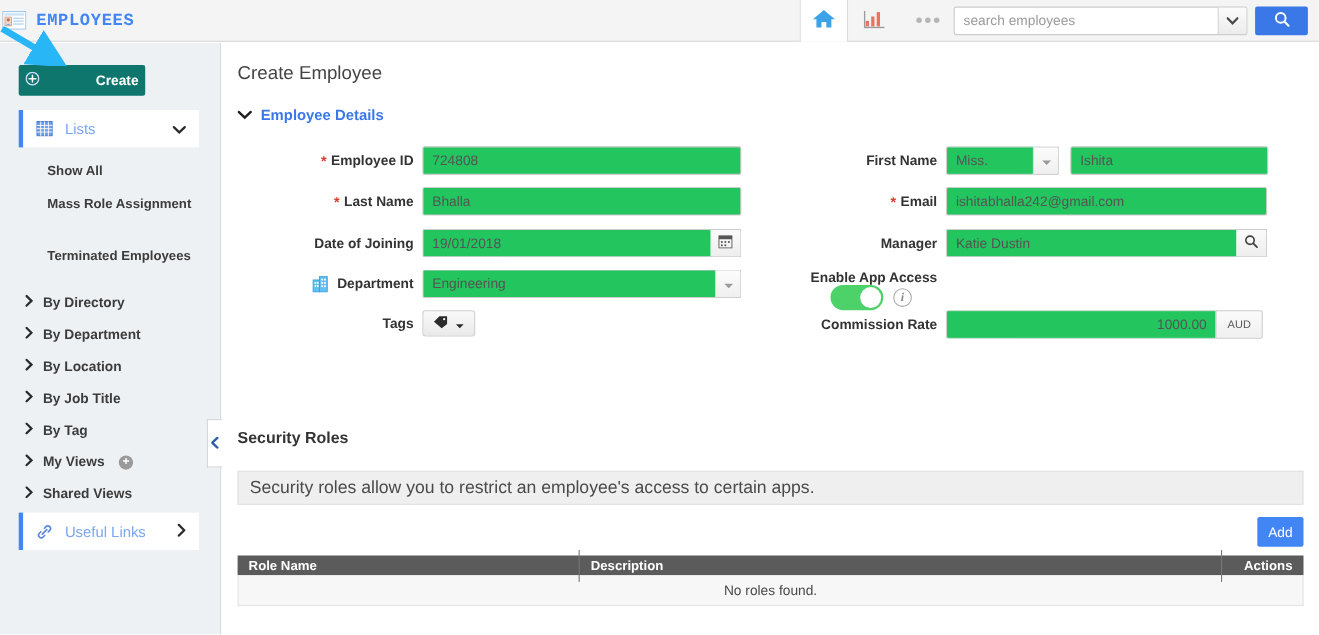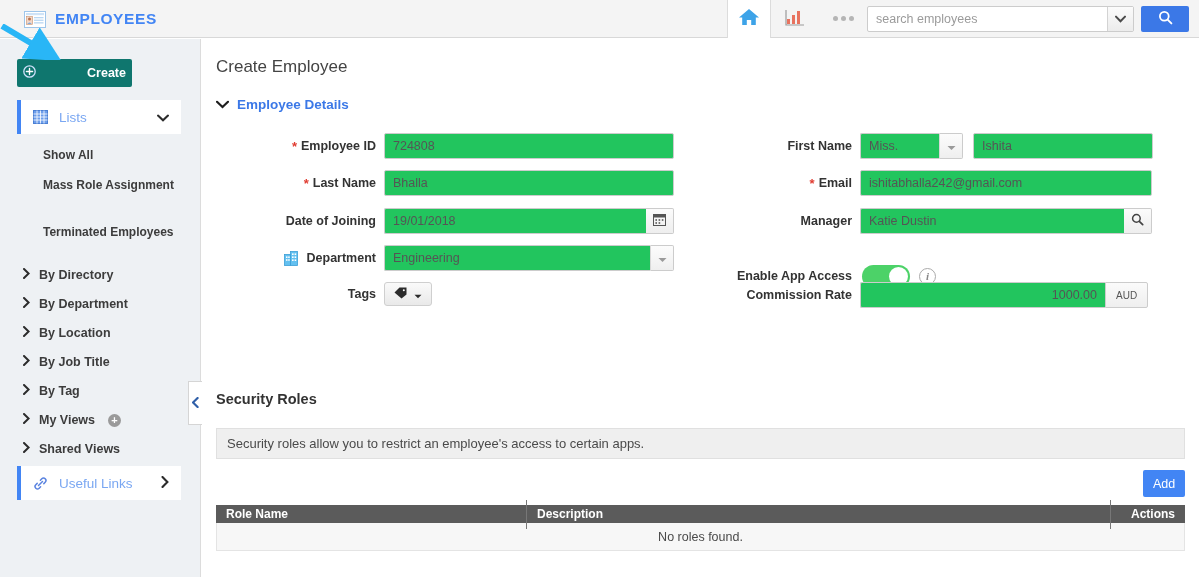--- a/index.html
+++ b/index.html
@@ -11,21 +11,21 @@
     background:#ffffff; overflow:hidden;
     position:relative;
   }
 
   
   #topbar{
     position:absolute; left:0; top:0; width:1199px; height:38px;
     background:#f4f4f4; border-bottom:1px solid #d8d8d8;
     display:flex; align-items:center;
   }
-  #app-title-wrap{ display:flex; align-items:flex-end; padding-left:24px; flex:0 0 auto; }
+  #app-title-wrap{ display:flex; align-items:flex-start; padding-left:2px; flex:0 0 auto;font-family:Liberation Mono, monospace; }
   #app-icon{ width:22px;height:17px; margin-right:9px; display:block; }
   #app-title{
     color:#4285f4; font-weight:bold; font-size:15.5px; letter-spacing:.6px;
   }
   #topbar-spacer{ flex:1 1 auto; }
   .tb-cell{
     height:38px; display:flex; align-items:center; justify-content:center;
     flex:0 0 auto;
   }
   #home-cell{ width:44px; background:#fff; border-left:1px solid #dcdcdc; border-right:1px solid #dcdcdc; height:38px;}
@@ -166,21 +166,21 @@
     display:flex;align-items:center; font-size:10px; color:#555;
     border-radius:0 2px 2px 0;
   }
 
   
   #sec-title{ position:absolute; left:14px; top:352px; font-size:14.5px; font-weight:bold; color:#333; }
   #sec-note{
     position:absolute; left:14px; top:389px; width:969px; height:31px;
     background:#efefef; border:1px solid #e0e0e0;
     display:flex; align-items:center; padding-left:10px;
-    font-size:13px; color:#4a4a4a;
+    font-size:16px; color:#4a4a4a;
   }
   #add-btn{
     position:absolute; left:941px; top:431px; width:42px; height:27px;
     background:#4285f4; color:#fff; border:0; border-radius:2px;
     font-size:12.5px; cursor:pointer; font-family:"Liberation Sans", sans-serif;
   }
   #roles-table{ position:absolute; left:14px; top:466px; width:969px; }
   #roles-head{
     height:18px; background:#5b5b5b; color:#fff; display:flex; align-items:center;
     font-size:12px; font-weight:bold;
@@ -529,21 +529,21 @@
         <span>
           <svg width="13" height="13" viewBox="0 0 13 13">
             <circle cx="5.4" cy="5.4" r="3.8" stroke="#444" stroke-width="1.5" fill="none"></circle>
             <path d="M8.3 8.3 L11.7 11.7" stroke="#444" stroke-width="1.7" stroke-linecap="round"></path>
           </svg>
         </span>
       </div>
     </div>
   </div>
 
-  <div class="frow" style="left:520px; top:224px;">
+  <div class="frow" style="left:520px; top:206px;flex-direction:column;">
     <div class="flabel" style="width:130px;">
       <span>Enable App Access</span>
     </div>
     <div class="fctl" style="margin-left:10px; align-items:center; gap:9px;">
       <span class="toggle">
           <span class="knob"></span>
         </span>
       <span class="info-i">i</span>
     </div>
   </div>

